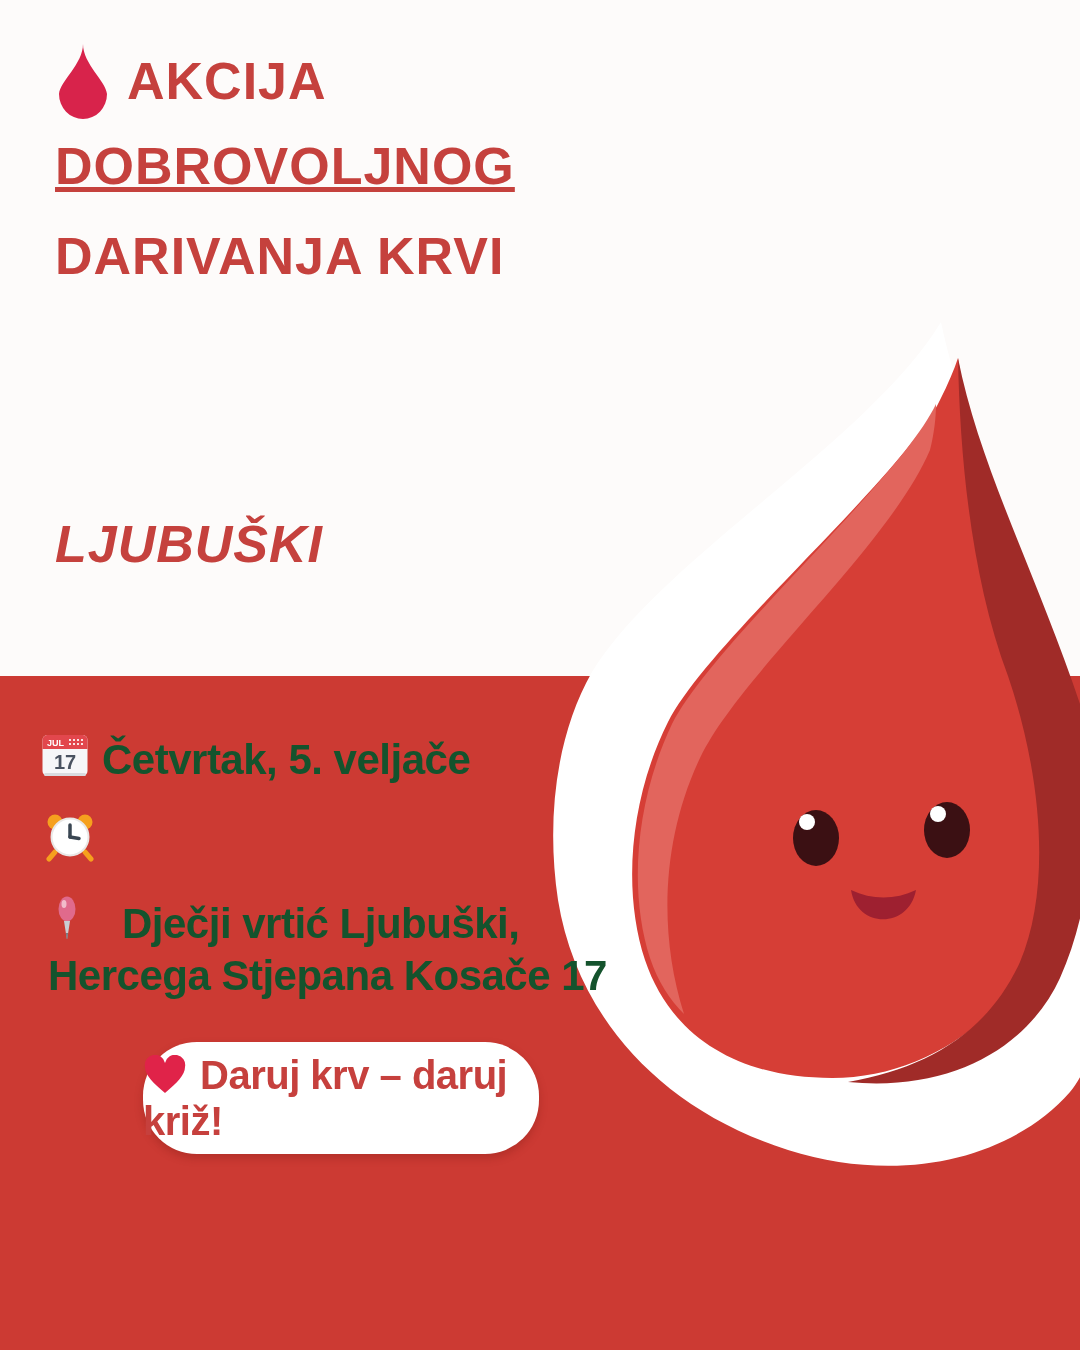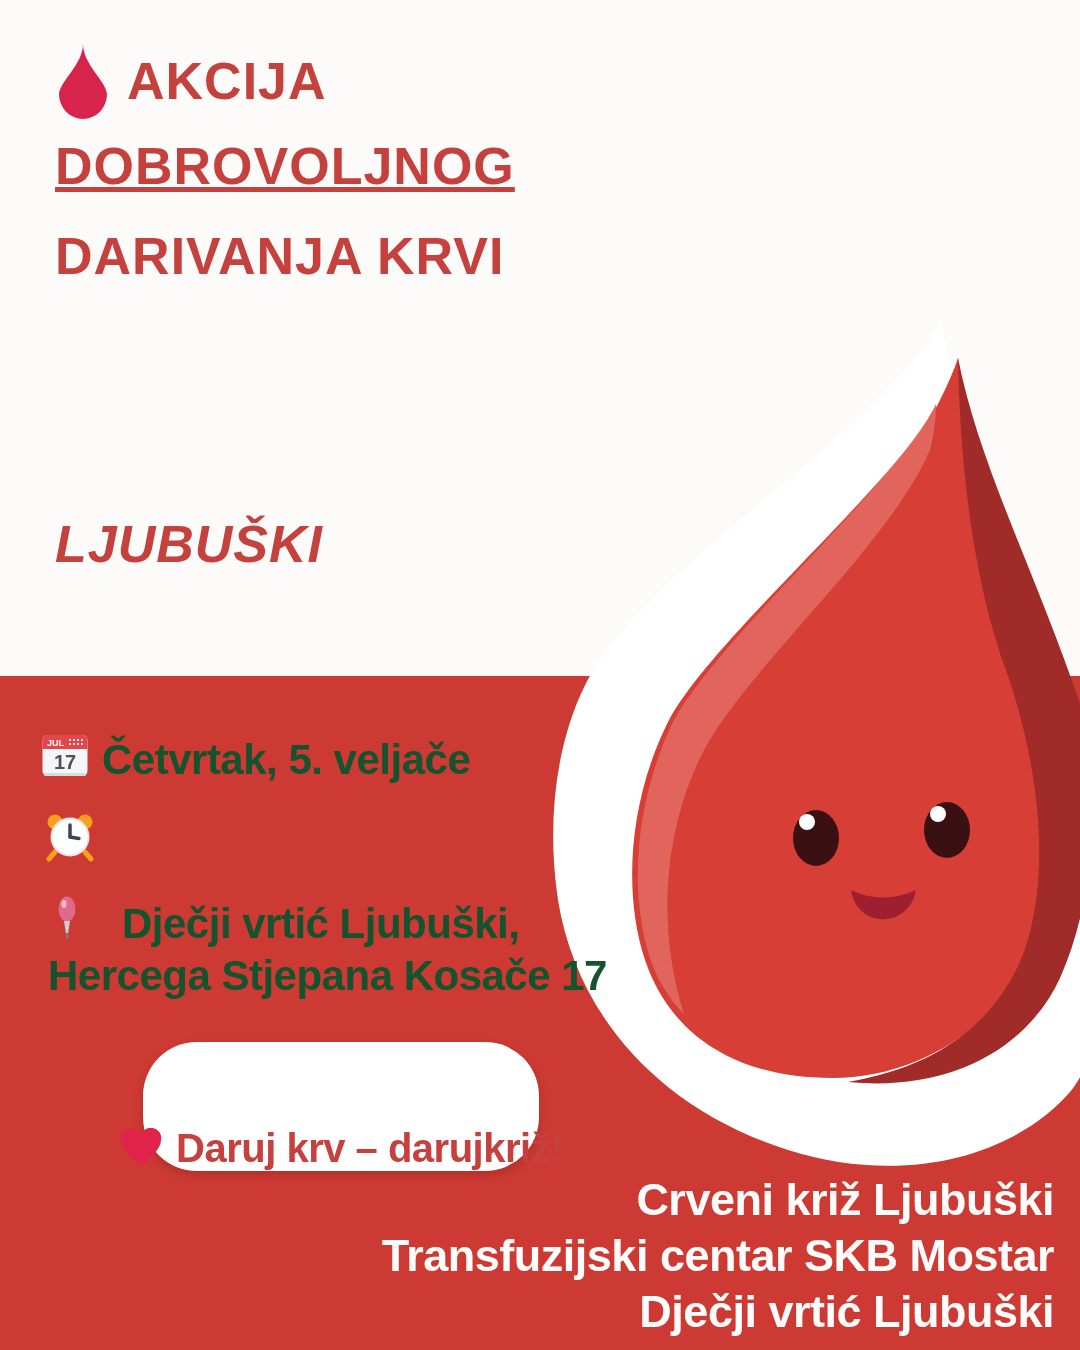--- a/index.html
+++ b/index.html
@@ -21,24 +21,24 @@
 
   
   .event-text{
     position:absolute;z-index:2;color:#14532d;font-weight:700;
     font-size:42px;letter-spacing:-0.5px;white-space:nowrap;
   }
   .event-icon{position:absolute;z-index:2;}
 
   
   .cta{
-    position:absolute;left:143px;top:1042px;width:396px;height:129px;z-index:2;
+    position:absolute;left:143px;top:1042px;width:396px;height:112px;z-index:2;
     background:#FFFFFF;border-radius:54px;
     box-shadow:0 4px 9px rgba(110,20,15,0.28);
-    display:flex;flex-direction:row;align-items:flex-end;justify-content:center;
+    display:flex;flex-direction:column;align-items:flex-start;justify-content:center;
   }
   .cta-line1{display:flex;align-items:center;gap:13px;}
   .cta-text{
     color:#C6403D;font-weight:700;font-size:40px;letter-spacing:-0.5px;
     line-height:46px;white-space:nowrap;
   }
   .cta-line2{text-align:center;}
 
   
   .credits{
@@ -156,19 +156,14 @@
   <div class="cta">
     <span class="cta-line1">
       <svg width="44" height="40" viewBox="0 0 44 40" aria-hidden="true">
         <path fill="#E02349" d="M22 38 C10 28, 2 20, 2 12 A10 10 0 0 1 22 8 A10 10 0 0 1 42 12 C42 20, 34 28, 22 38 Z"></path>
       </svg>
       <span class="cta-text">Daruj krv – daruj</span>
     </span>
     <span class="cta-line2 cta-text">križ!</span>
   </div>
 
-  <div class="credits">
-    <div>Crveni križ Ljubuški</div>
-    <div>Transfuzijski centar SKB Mostar</div>
-    <div>Dječji vrtić Ljubuški</div>
-  </div>
 
 </div>
 
 </body></html>

